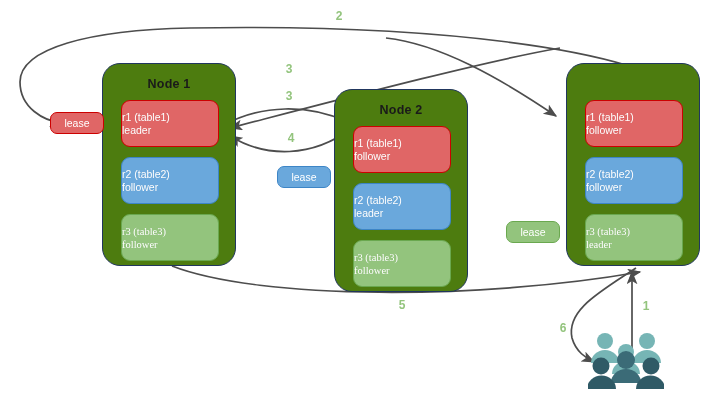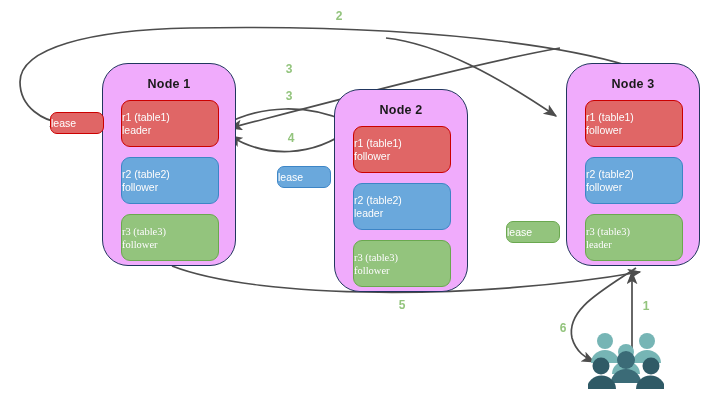--- a/index.html
+++ b/index.html
@@ -20,22 +20,22 @@
     left: 0;
     top: 0;
     width: 704px;
     height: 405px;
     overflow: visible;
   }
   .node-box {
     position: absolute;
     box-sizing: border-box;
     border: 1.3px solid #21365e;
-    border-radius: 26px;
-    background: #f0abfc;
+    border-radius: 18px;
+    background: #4d7c0f;
   }
   .node-title {
     position: absolute;
     left: 0;
     right: 0;
     text-align: center;
     font-size: 12.5px;
     font-weight: bold;
     color: #1a1a1a;
     letter-spacing: 0.2px;
@@ -58,21 +58,21 @@
   .rep-red   { background: #e06666; border: 1.3px solid #cc0000; }
   .rep-blue  { background: #6aa8dc; border: 1.3px solid #3d85c6; }
   .rep-green { background: #93c47d; border: 1.3px solid #6aa84f; font-family: Liberation Serif, serif; }
 
   .lease {
     position: absolute;
     box-sizing: border-box;
     border-radius: 7px;
     display: flex;
     align-items: center;
-    justify-content: flex-start;
+    justify-content: center;
     color: #ffffff;
     font-size: 10.5px;
   }
   .lease-red   { background: #e06666; border: 1.3px solid #cc0000; }
   .lease-blue  { background: #6aa8dc; border: 1.3px solid #3d85c6; }
   .lease-green { background: #93c47d; border: 1.3px solid #6aa84f; }
 
   .step-label {
     position: absolute;
     font-size: 12px;
@@ -146,21 +146,20 @@
       <span>leader</span>
     </div>
 
     <div class="replica rep-green" style="left:18px; top:150px; width:98px; height:47px;">
       <span>r3 (table3)</span>
       <span>follower</span>
     </div>
   </div>
 
   <div class="node-box" style="left:566px; top:63px; width:134px; height:203px;">
-    <div class="node-title" style="top:13px;">Node 3</div>
 
     <div class="replica rep-red" style="left:18px; top:36px; width:98px; height:47px;">
       <span>r1 (table1)</span>
       <span>follower</span>
     </div>
 
     <div class="replica rep-blue" style="left:18px; top:93px; width:98px; height:47px;">
       <span>r2 (table2)</span>
       <span>follower</span>
     </div>

